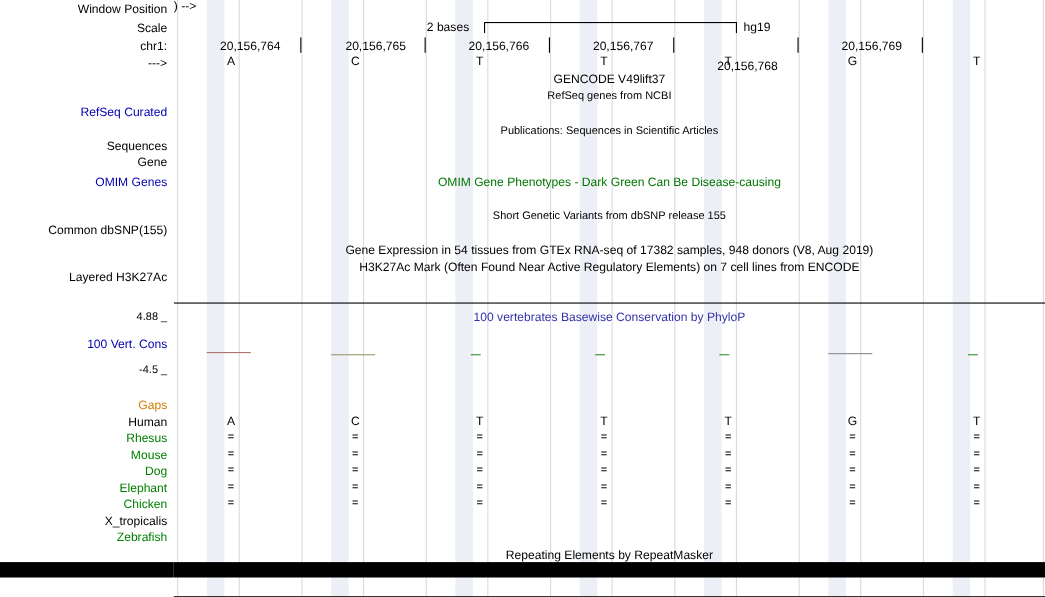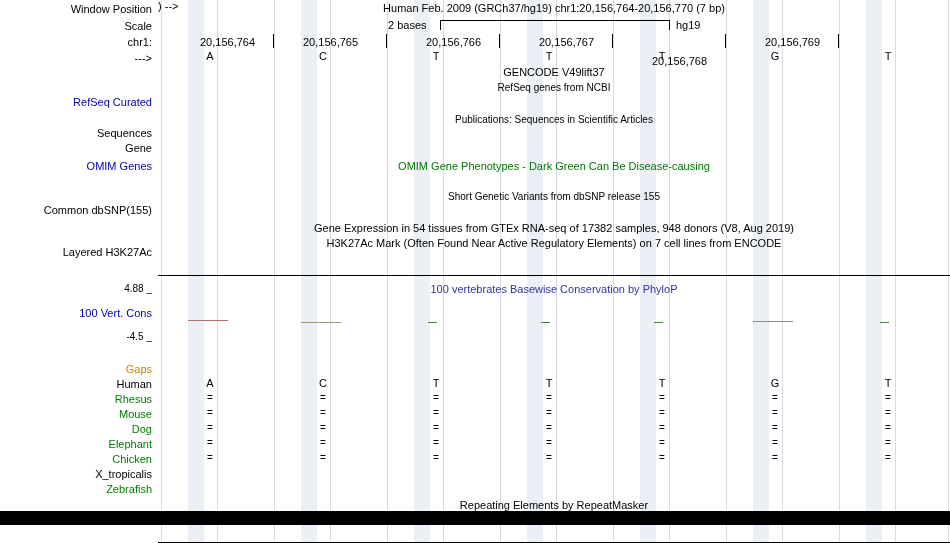--- a/index.html
+++ b/index.html
@@ -227,37 +227,36 @@
     <div class="gridcol" style="left:398px;"></div>
     <div class="gridcol" style="left:455px;"></div>
     <div class="gridcol" style="left:511px;"></div>
     <div class="gridcol" style="left:568px;"></div>
     <div class="gridcol" style="left:624px;"></div>
     <div class="gridcol" style="left:681px;"></div>
     <div class="gridcol" style="left:737px;"></div>
     <div class="gridcol" style="left:790px;"></div>
 
     
-    <div class="ctext black" style="top:2px;">Human Feb. 2009 (GRCh37/hg19)   chr1:20,156,764-20,156,770 (7 bp)</div>
 
     
     <div class="scalelabel" style="left:230px; top:19px;">2 bases</div>
     <div class="scalebar" style="left:282px; top:20px; width:228px;"></div>
     <div class="scalelabel" style="left:518px; top:19px;">hg19</div>
 
     
     <div class="tick" style="left:115px; top:34px; height:14px;"></div>
     <div class="tick" style="left:228px; top:34px; height:14px;"></div>
     <div class="tick" style="left:341px; top:34px; height:14px;"></div>
     <div class="tick" style="left:454px; top:34px; height:14px;"></div>
     <div class="tick" style="left:567px; top:34px; height:14px;"></div>
     <div class="tick" style="left:680px; top:34px; height:14px;"></div>
 
     <div class="coord" style="left:42px;  top:36px;">20,156,764</div>
-    <div class="coord" style="left:145px; top:36px;">20,156,765</div>
+    <div class="coord" style="left:156px; top:36px;">20,156,765</div>
     <div class="coord" style="left:268px; top:36px;">20,156,766</div>
     <div class="coord" style="left:381px; top:36px;">20,156,767</div>
     <div class="coord" style="left:494px; top:36px;margin-top:19px;">20,156,768</div>
     <div class="coord" style="left:607px; top:36px;">20,156,769</div>
 
     ) --&gt;
     <div class="baseletter" style="left:42px;  top:50px;">A</div>
     <div class="baseletter" style="left:155px; top:50px;">C</div>
     <div class="baseletter" style="left:268px; top:50px;">T</div>
     <div class="baseletter" style="left:381px; top:50px;">T</div>

